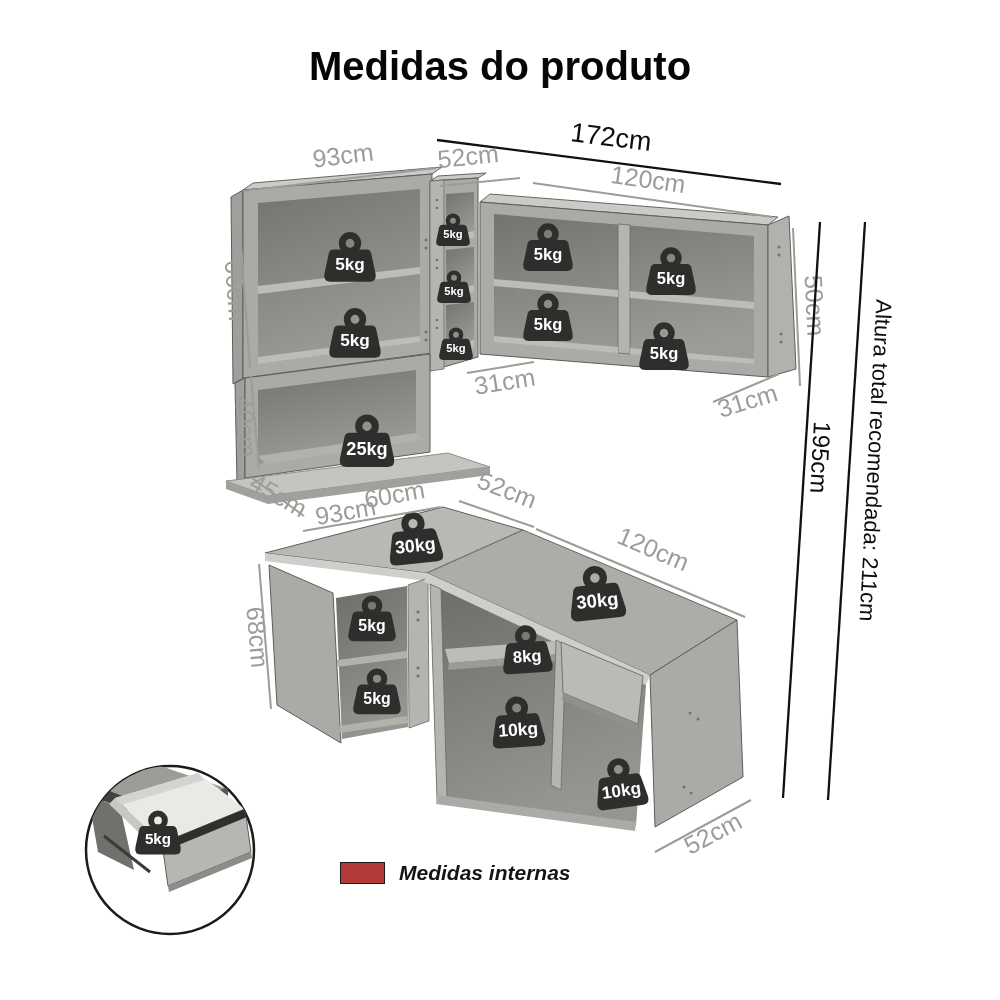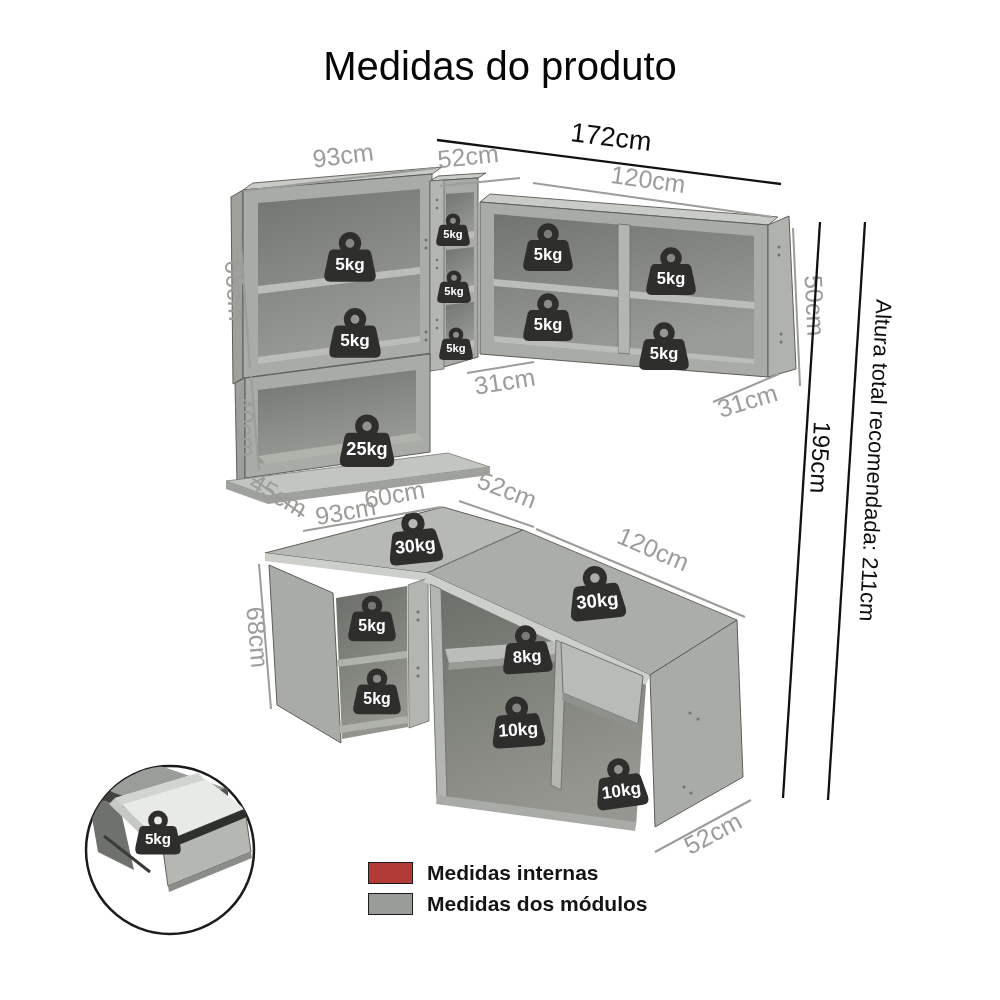--- a/index.html
+++ b/index.html
@@ -10,21 +10,21 @@
     --c-legend_black:#000000;
     --c-legend_gray:#9a9c98;
   }
   html,body{margin:0;padding:0;}
   body{
     width:1000px;height:1000px;background:#ffffff;position:relative;overflow:hidden;
     font-family:"Liberation Sans", sans-serif;
   }
   .page-title{
     position:absolute;top:44px;left:0;right:0;text-align:center;
-    font-size:40px;font-weight:400;color:#060606;letter-spacing:0px;
+    font-size:40px;font-weight:700;color:#060606;letter-spacing:0px;
   }
   svg.diagram{position:absolute;left:0;top:0;}
   .face-top{fill:#c9cbc7;stroke:#64665f;stroke-width:1;}
   .face-front{fill:#a9aba7;stroke:#5c5e58;stroke-width:1;}
   .face-side{fill:#9ea09c;stroke:#5c5e58;stroke-width:1;}
   .face-side-l{fill:#b0b2ae;stroke:#5c5e58;stroke-width:1;}
   .stile{fill:#b3b5b1;stroke:#6a6c66;stroke-width:0.8;}
   .shelf{fill:#bbbdb9;}
   .shelf2{fill:#b0b2ac;}
   .int{fill:url(#gInt);}
@@ -35,21 +35,21 @@
   .slab-edge{fill:#9fa19d;}
   .hole{fill:#6f726d;}
   .badge-body{fill:var(--c-badge);}
   .badge-ring{fill:none;stroke:var(--c-badge);stroke-width:13px;}
   .badge-txt{fill:#ffffff;font-weight:700;font-size:33px;text-anchor:middle;}
   .dimline{stroke:var(--c-dim);stroke-width:2;fill:none;}
   .dimline-b{stroke:#111111;stroke-width:2.3;fill:none;}
   .t-gray{fill:var(--c-dim);font-size:25px;text-anchor:middle;}
   .t-black{fill:var(--c-black);font-size:27px;text-anchor:middle;}
   .t-note{fill:var(--c-black);font-size:22px;text-anchor:middle;}
-  .legend{position:absolute;left:368px;top:862px;}
+  .legend{position:absolute;left:340px;top:862px;font-style:italic;}
   .legend-row{display:flex;align-items:center;margin-bottom:10px;height:21px;}
   .legend-swatch{width:43px;height:20px;border:1px solid #1c1c1c;margin-right:14px;flex:none;}
   .sw-red{background:var(--c-legend_red);}
   .sw-black{background:var(--c-legend_black);}
   .sw-gray{background:var(--c-legend_gray);}
   .legend-label{font-size:21px;font-weight:700;color:#141414;white-space:nowrap;}
 </style>
 </head>
 <body>
 
@@ -298,17 +298,13 @@
         <text class="badge-txt" y="16">5kg</text>
       </g>
   </g>
 </svg>
 
 <div class="legend">
   <div class="legend-row">
     <div class="legend-swatch sw-red"></div>
     <span class="legend-label">Medidas internas</span>
   </div>
-  <div class="legend-row">
-    <div class="legend-swatch sw-gray"></div>
-    <span class="legend-label">Medidas dos módulos</span>
-  </div>
 </div>
 
 </body></html>

